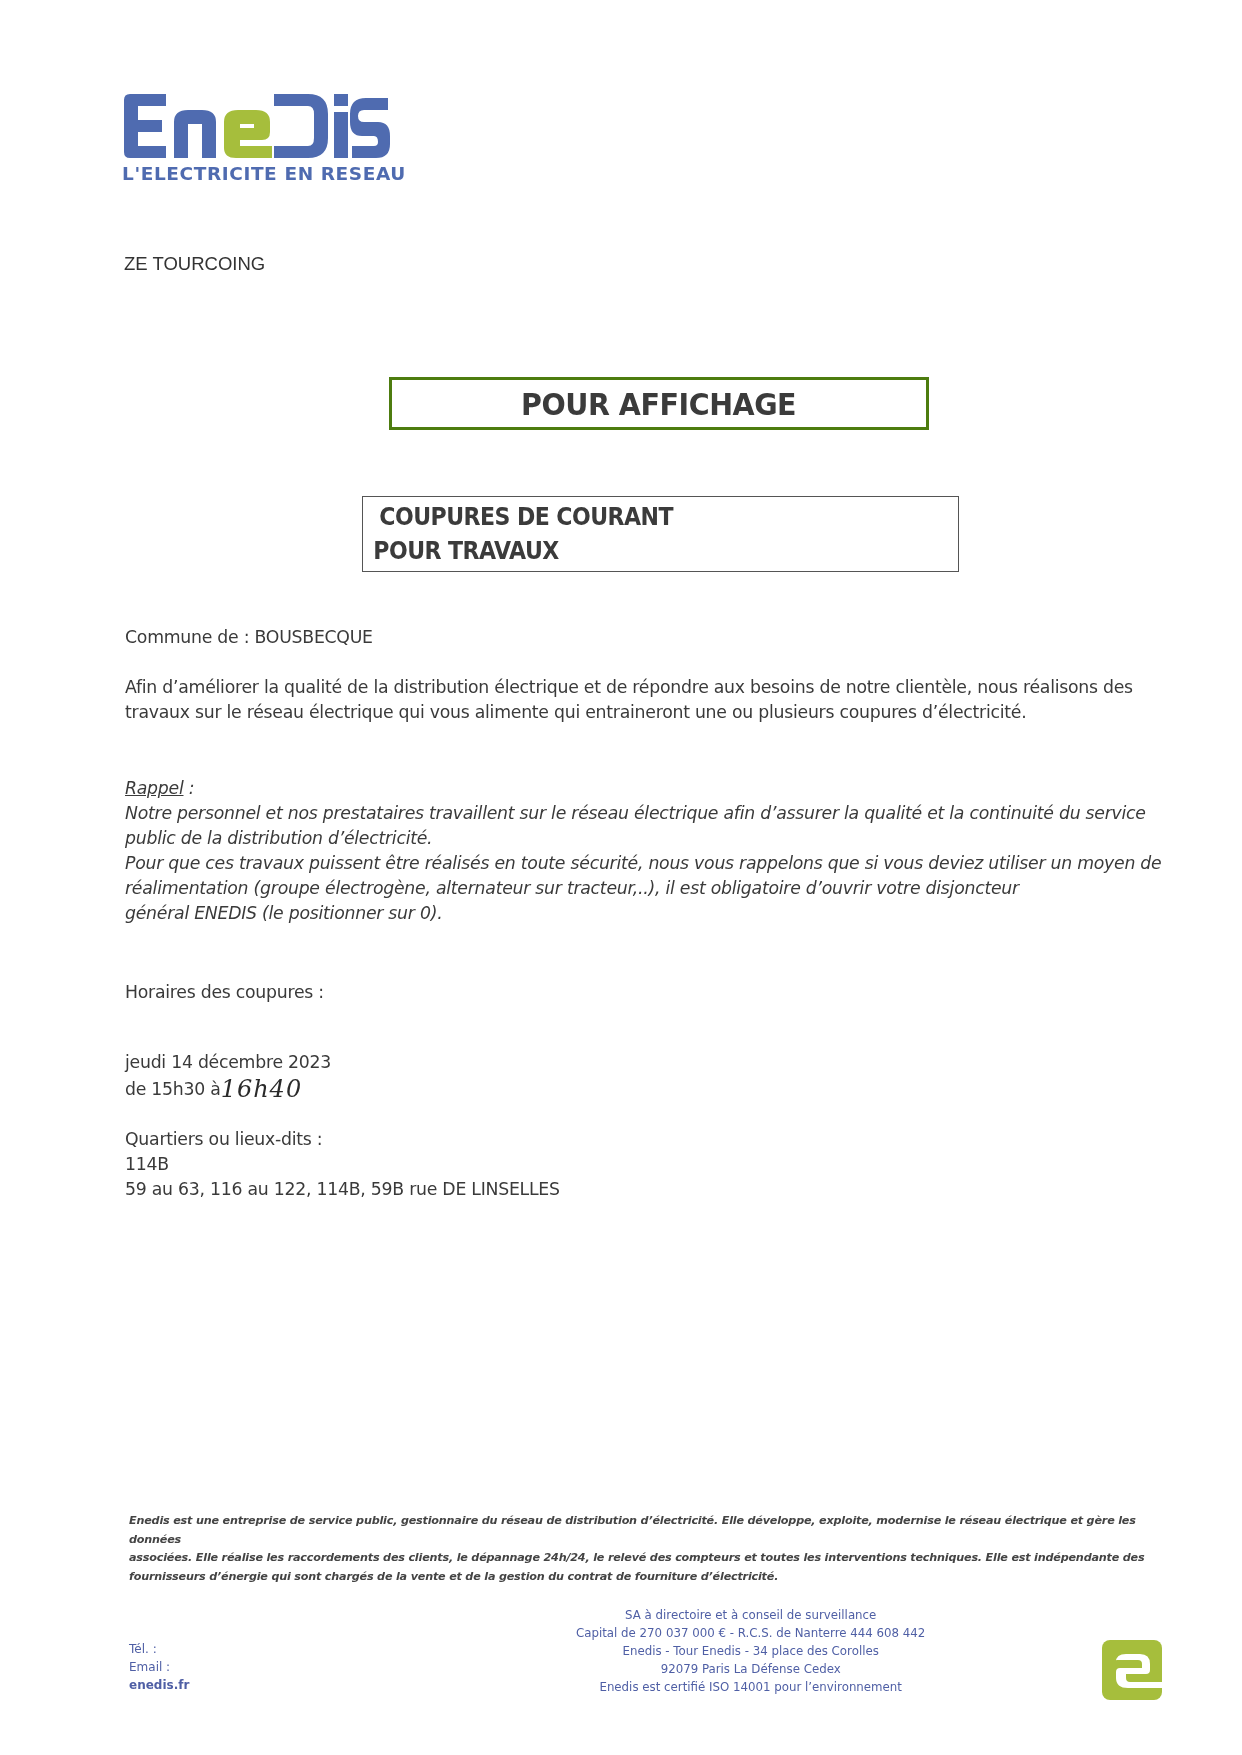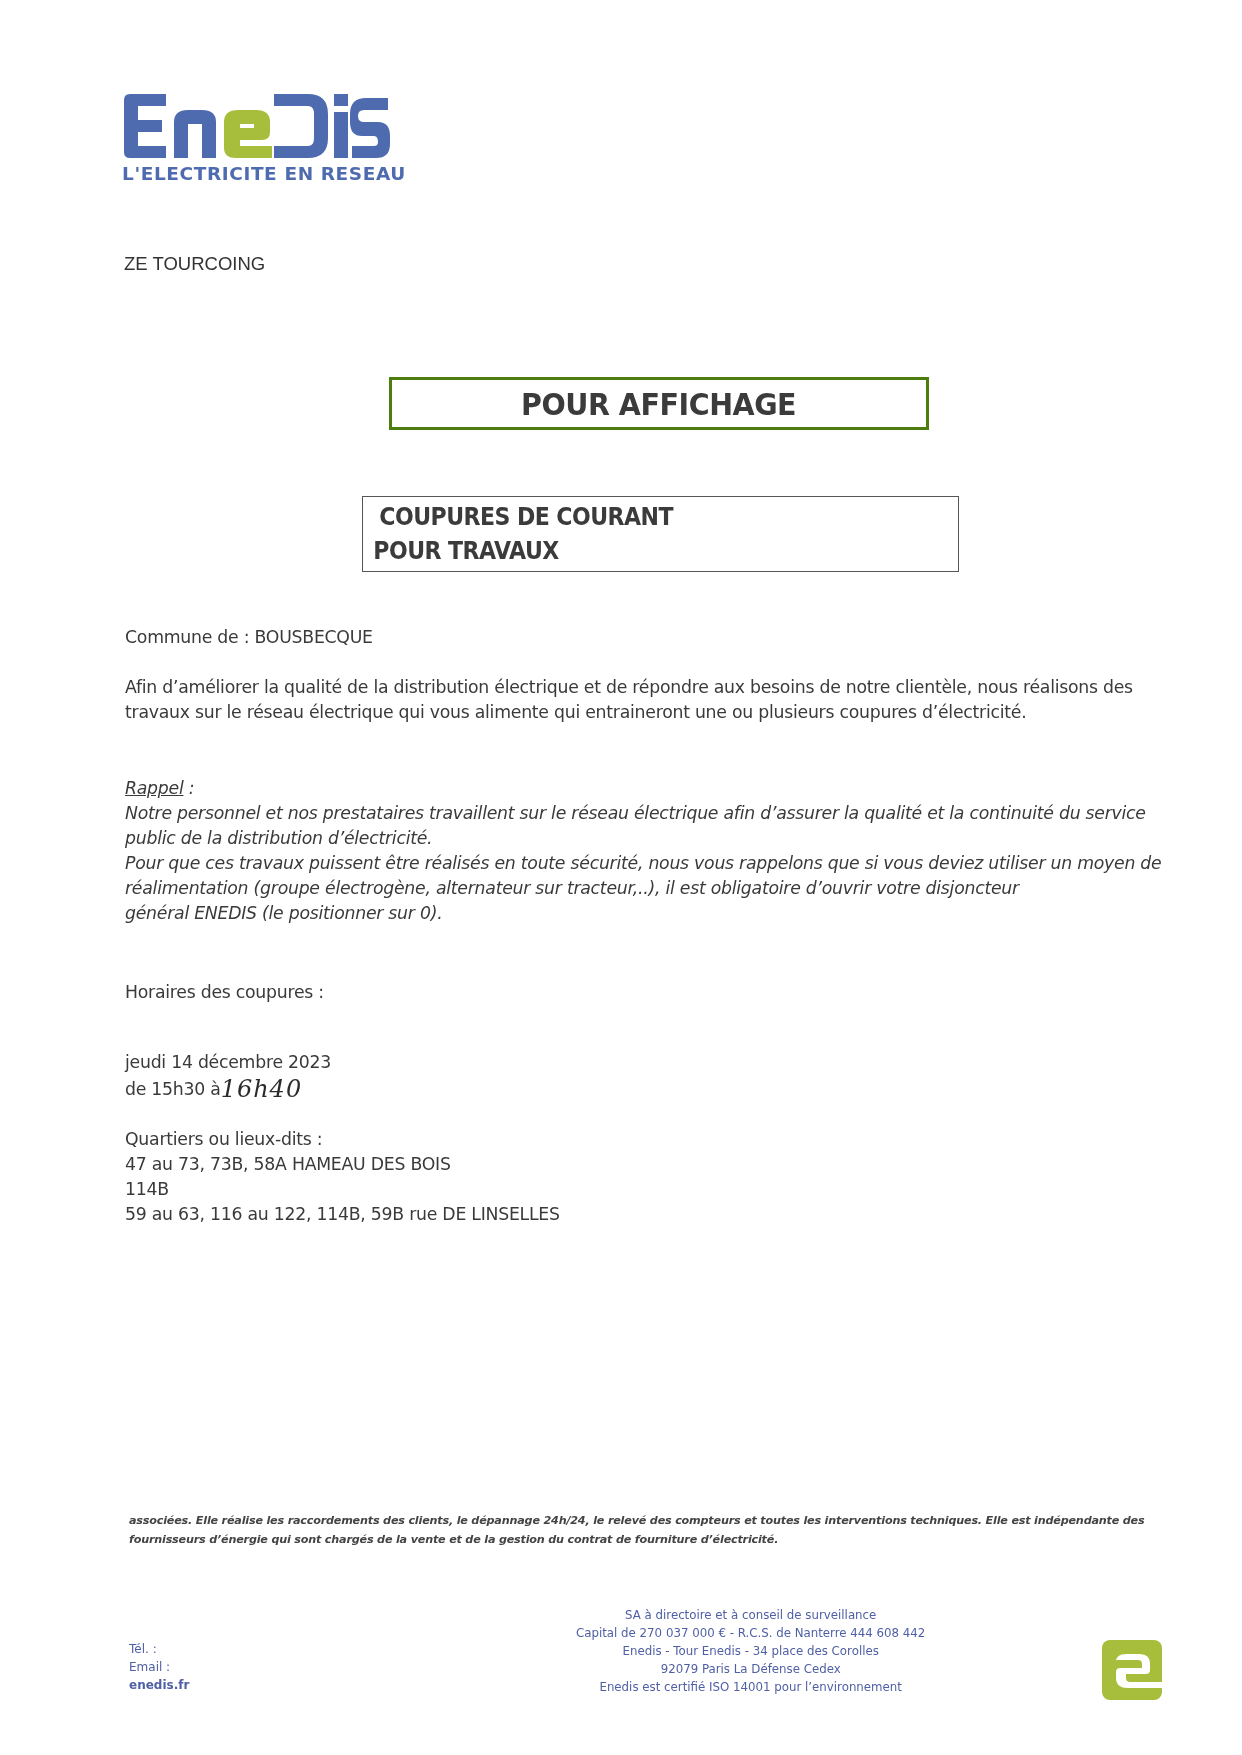--- a/index.html
+++ b/index.html
@@ -128,26 +128,26 @@
 
 <div class="abs body-text" style="top:980px;">Horaires des coupures :</div>
 
 <div class="abs body-text" style="top:1050px;">
   <div>jeudi 14 décembre 2023</div>
   <div><span>de 15h30 à</span><span class="handwriting">16h40</span></div>
 </div>
 
 <div class="abs body-text" style="top:1127px;">
   <div>Quartiers ou lieux-dits :</div>
-  <div>47 au 73, 73B, 58A HAMEAU DES BOIS</div>
   <div>114B</div>
   <div>59 au 63, 116 au 122, 114B, 59B rue DE LINSELLES</div>
 </div>
 
 <div class="abs footer-note">
+  <div>Enedis est une entreprise de service public, gestionnaire du réseau de distribution d’électricité. Elle développe, exploite, modernise le réseau électrique et gère les données</div>
   <div>associées. Elle réalise les raccordements des clients, le dépannage 24h/24, le relevé des compteurs et toutes les interventions techniques. Elle est indépendante des</div>
   <div>fournisseurs d’énergie qui sont chargés de la vente et de la gestion du contrat de fourniture d’électricité.</div>
 </div>
 
 <div class="abs footer-contact">
   <div>Tél. :</div>
   <div>Email :</div>
   <div class="web">enedis.fr</div>
 </div>
 

